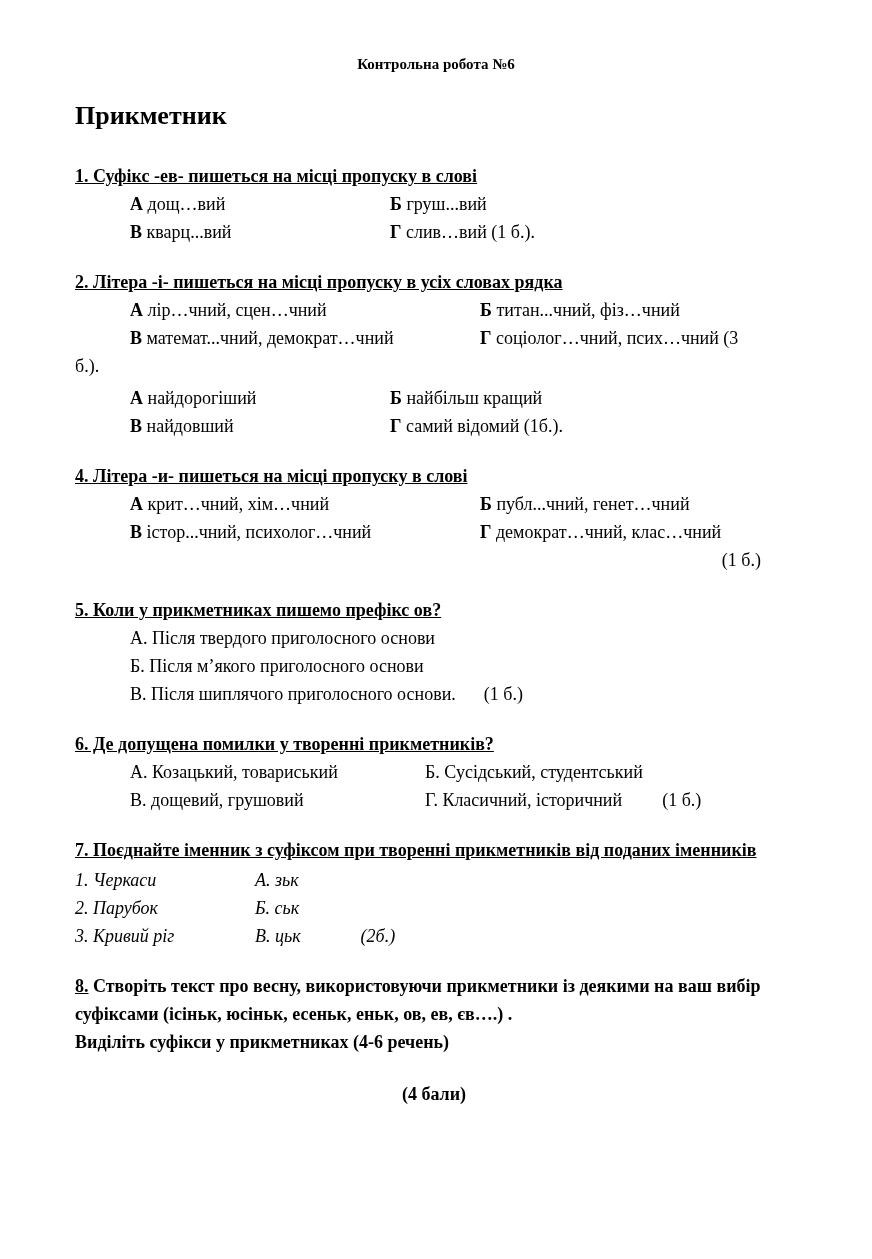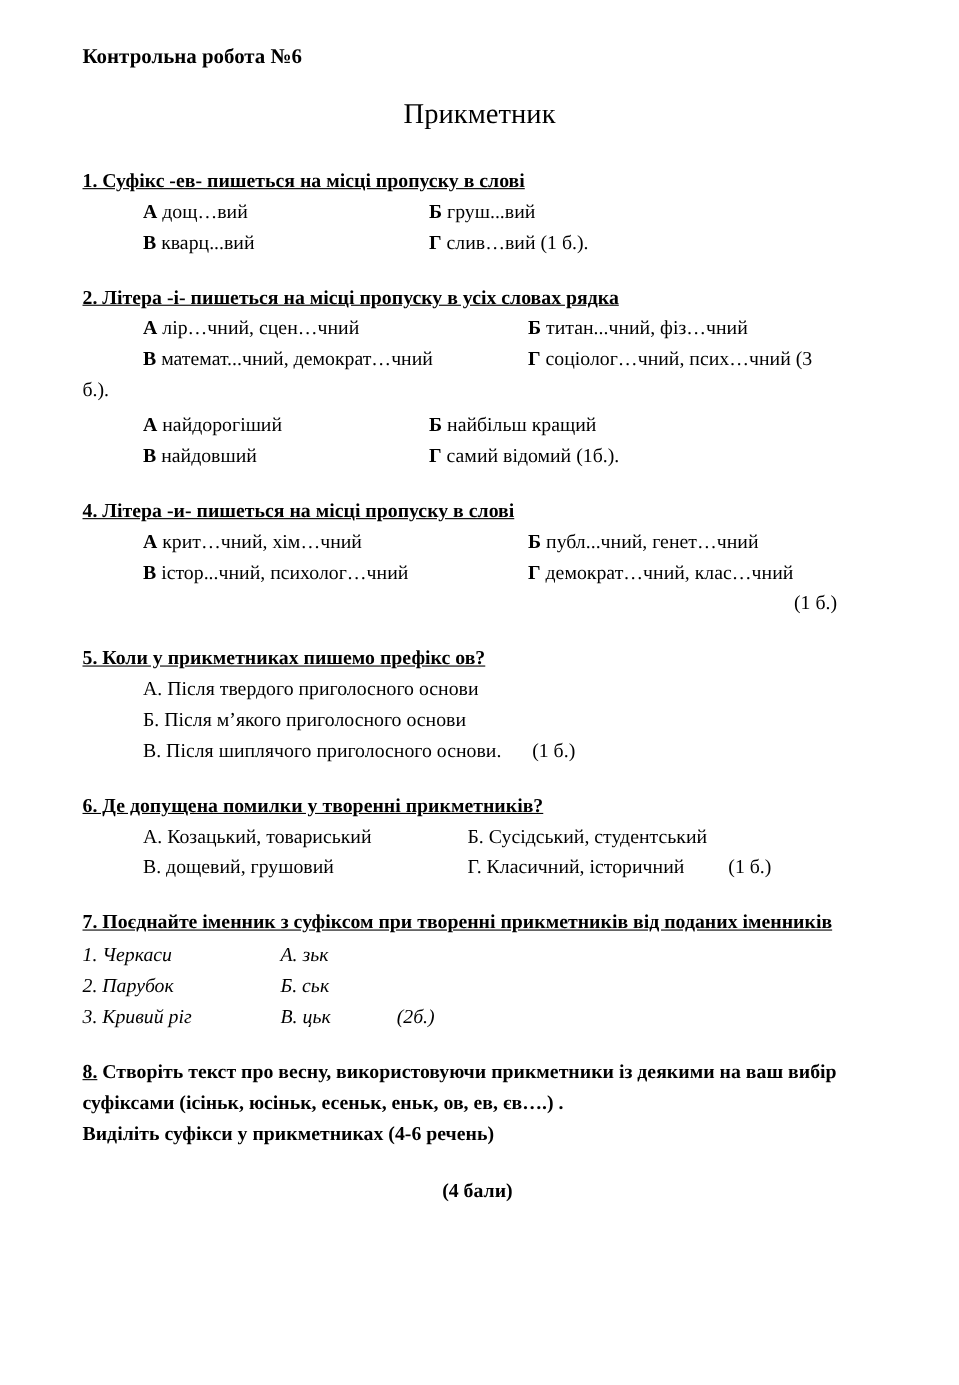--- a/index.html
+++ b/index.html
@@ -14,27 +14,28 @@
     font-family: "Liberation Serif", "DejaVu Serif", serif;
     font-size: 18px;
     color: #000000;
     line-height: 28px;
   }
   .page {
     padding: 38px 75px 0 75px;
     box-sizing: border-box;
   }
   .doc-title {
+    text-align: center;
     font-weight: bold;
-    font-size: 19px;
-    margin: 0;
+    font-size: 15px;
+    margin: 12px;
   }
   .doc-subtitle {
-    text-align: center;
-    font-weight: normal;
+    text-align: left;
+    font-weight: bold;
     font-size: 26px;
     margin: 22px 0 30px 0;
     line-height: 32px;
   }
   .question { margin: 0 0 22px 0; }
   .q-tight { margin-bottom: 4px; }
   .q-heading {
     font-weight: bold;
     text-decoration: underline;
     margin: 0;

